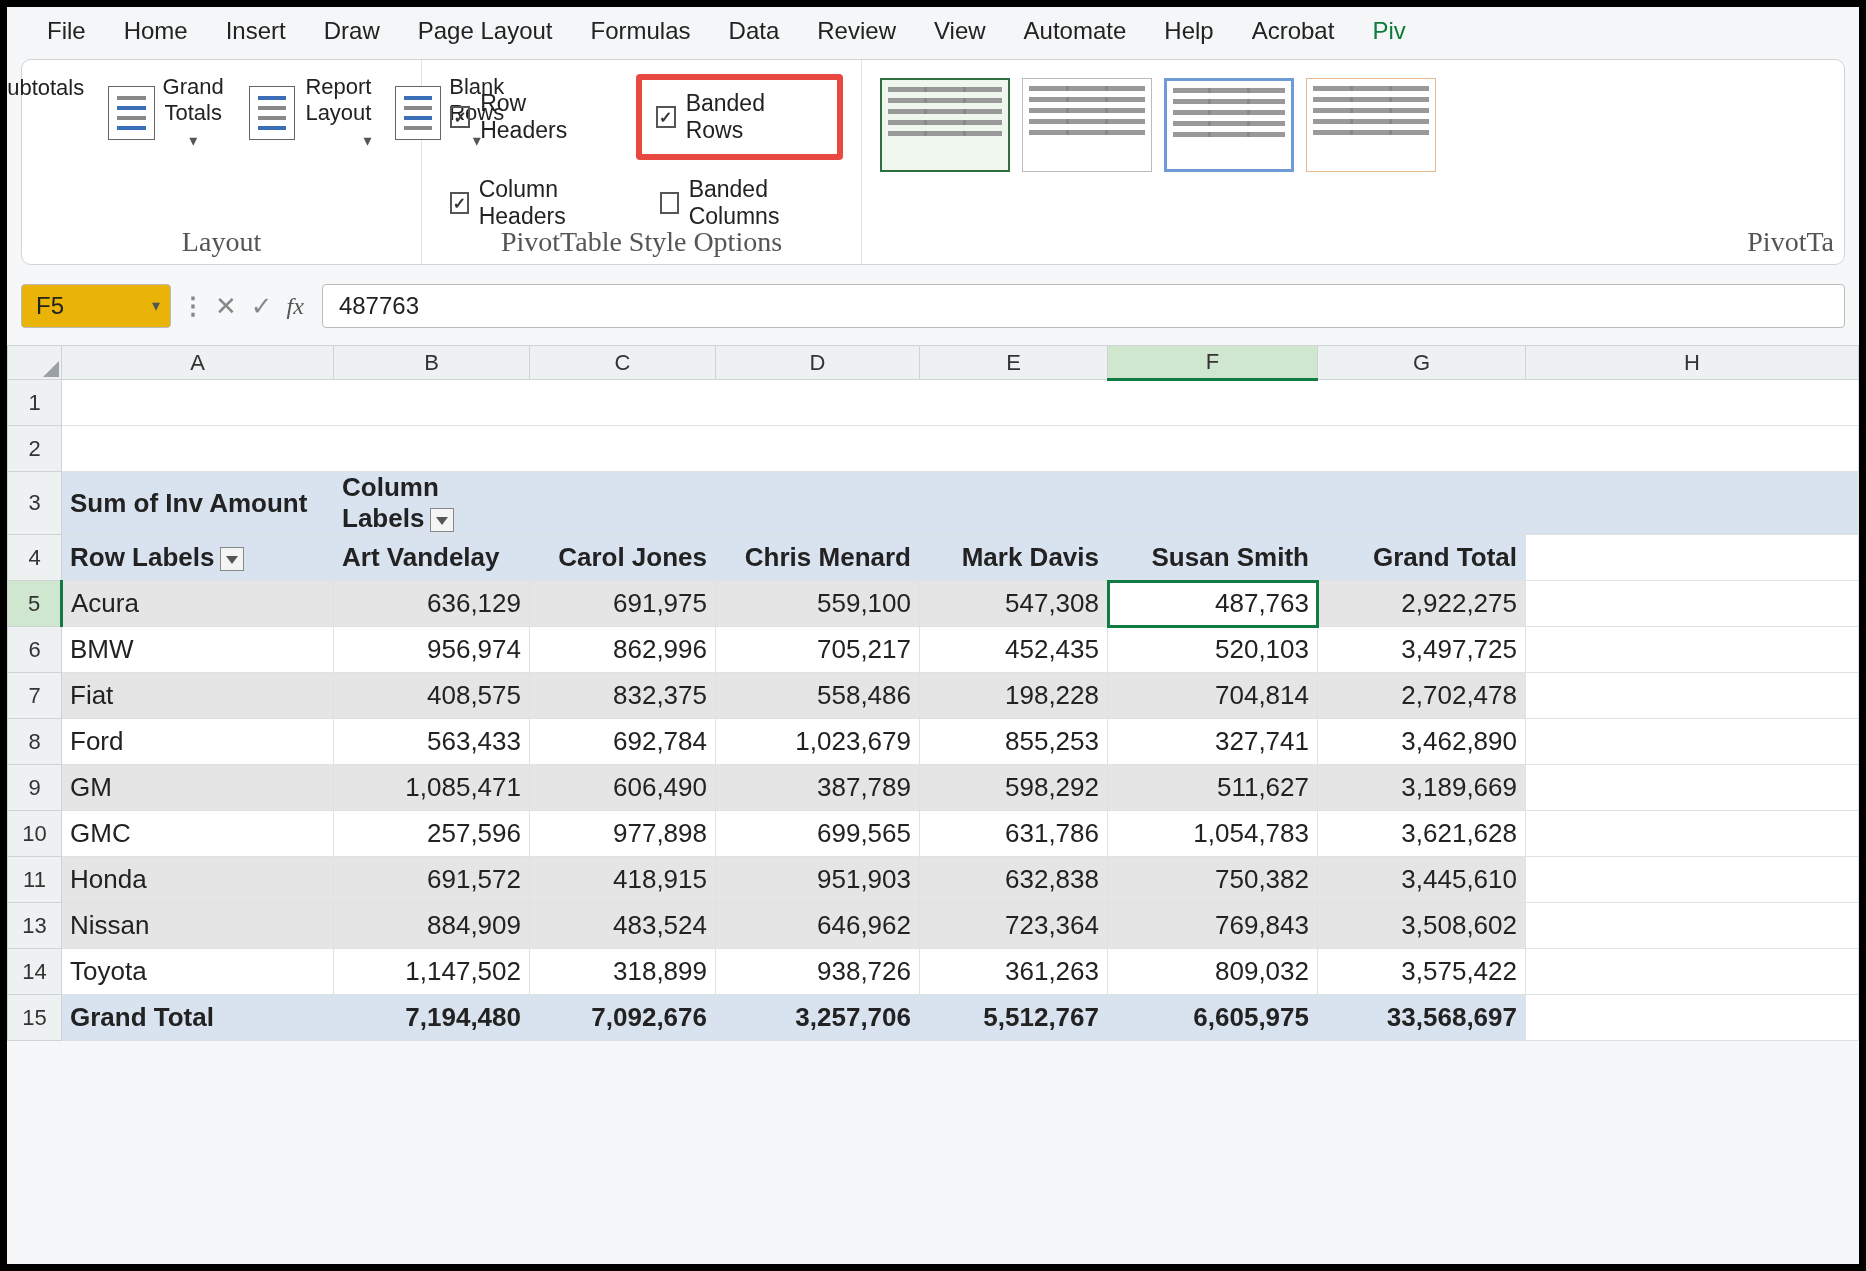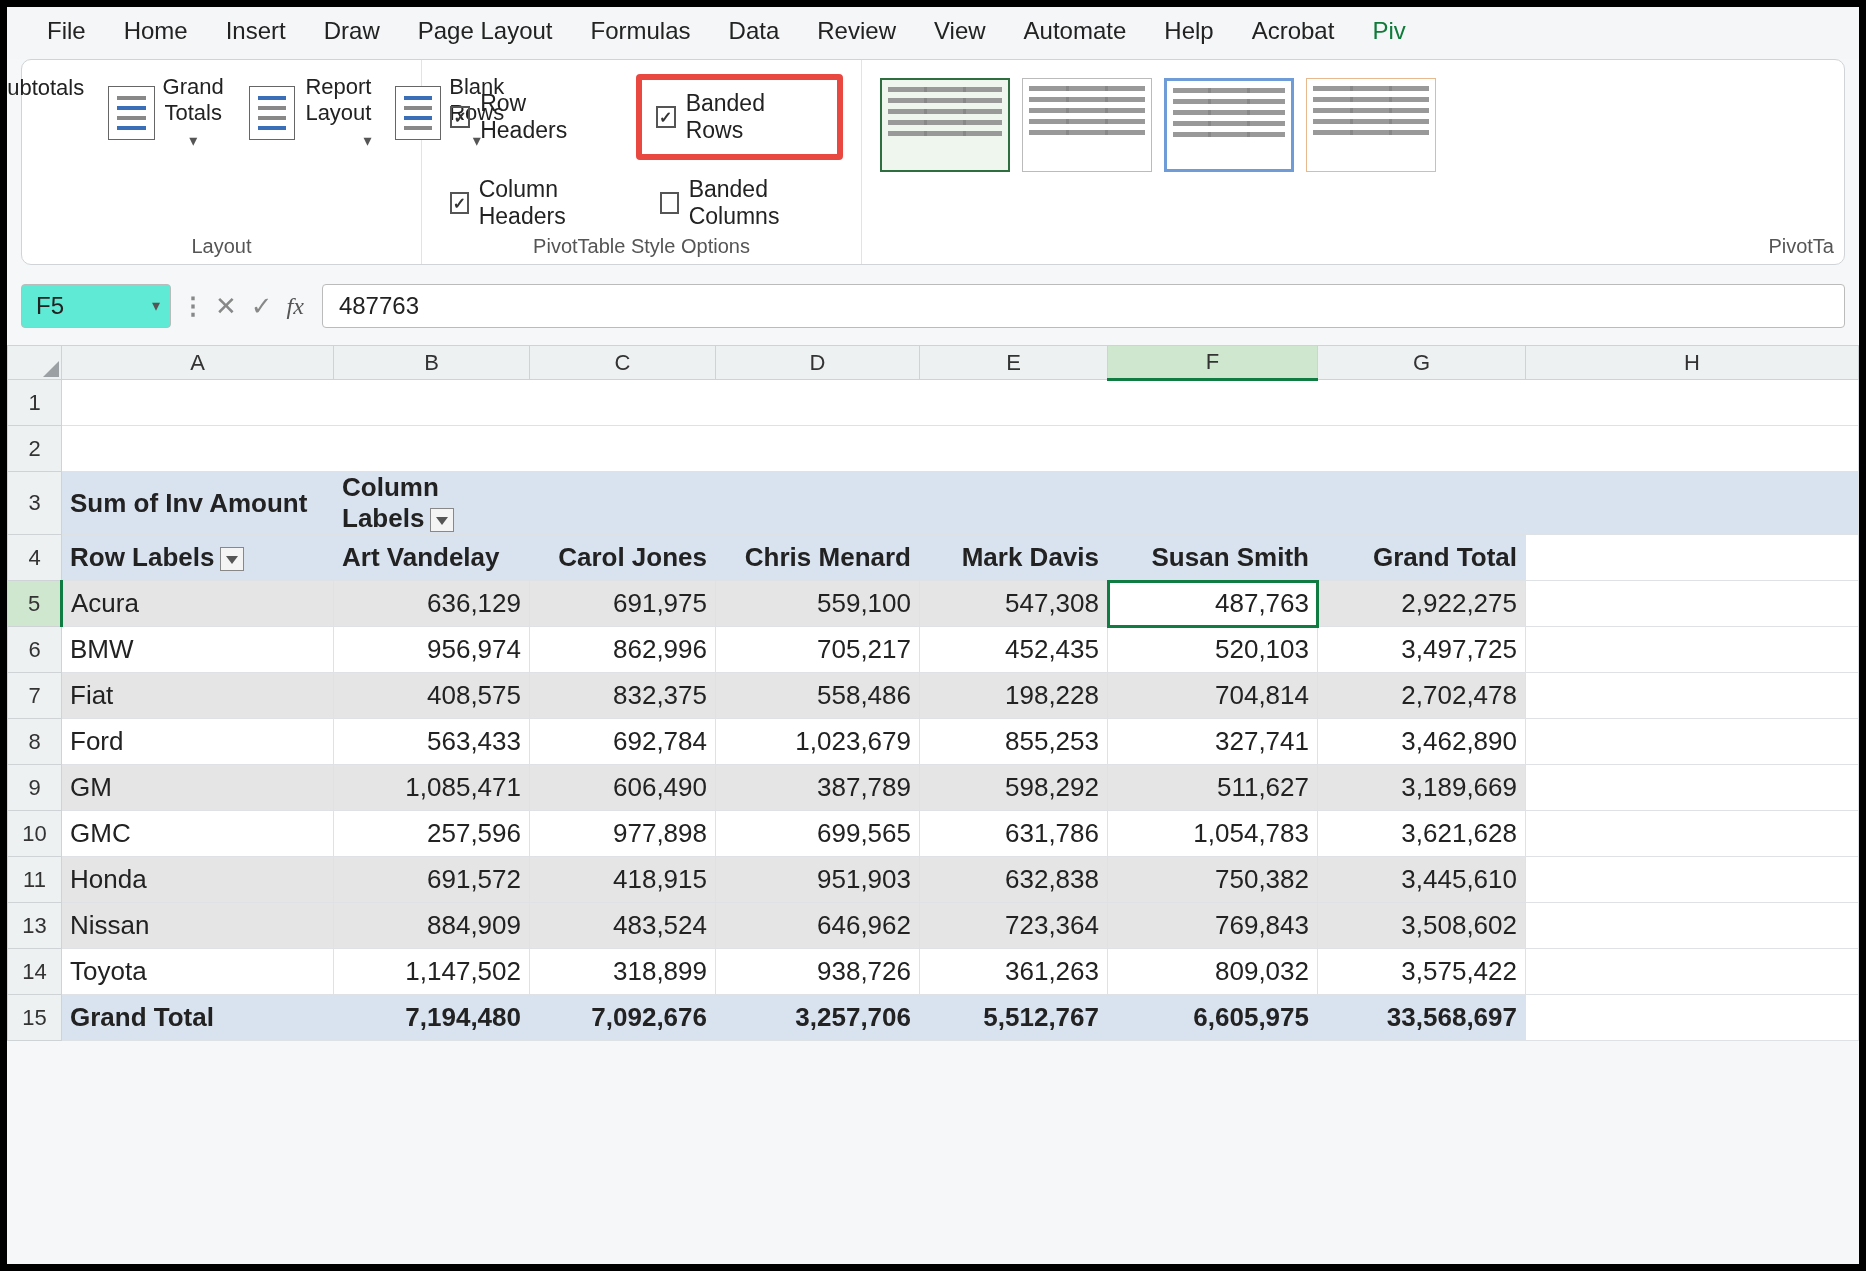--- a/index.html
+++ b/index.html
@@ -14,36 +14,36 @@
   
   .ribbon { background:#fff; border:1px solid #d0d4d7; border-radius:10px; margin:0 14px; height:206px; display:flex; position:relative;}
   .ribgroup { border-right:1px solid #e1e4e6; padding:8px 18px 4px 18px; display:flex; flex-direction:column; align-items:center; position:relative;}
   .ribgroup:last-child{border-right:none;}
   .ribrow { display:flex; gap:24px; align-items:flex-start; }
   .ribbtn { display:flex; flex-direction:row; align-items:center; font-size:22px; gap:6px; padding-top:6px;}
   .ribicon { width:50px; height:54px; border:1.5px solid #666; background:#fff; display:flex; flex-direction:column; justify-content:space-around; padding:6px 8px;}
   .ribicon span{display:block;height:4px;background:#3a6fb7;margin:1px 0;}
   .ribicon span.g{background:#888;}
   .caret { font-size:16px; color:#555; line-height:10px;}
-  .grouplabel { position:absolute; bottom:6px; left:0; right:0; text-align:center; font-size:20px; color:#555;}
+  .grouplabel { position:absolute; bottom:6px; left:0; right:0; text-align:center; font-size:28px; color:#555;font-family:Liberation Serif, serif;}
   
   .checkrow { display:flex; align-items:center; font-size:23px; gap:10px; padding:6px 10px;}
   .chk { width:22px; height:22px; border:2px solid #555; display:inline-flex; align-items:center; justify-content:center; font-size:16px; color:#333; font-weight:bold;}
   .redbox { border:6px solid #e8483f; border-radius:4px; padding:4px 14px 4px 4px; }
   
   .styles { display:flex; gap:12px; align-items:flex-start; padding-top:10px;}
   .stylethumb{ width:130px; height:94px; border:1px solid #bbb; display:flex; flex-direction:column; padding:6px 4px; gap:4px;}
   .stylethumb.sel{ border:2px solid #2f6f3f; background:#eef6ee;}
   .stylethumb .ln{height:5px; background:#888; margin:1px 2px; display:flex; gap:3px;}
   .stylethumb .ln b{flex:1;height:5px;background:#999;}
   .stylethumb.blue{border:3px solid #6f9bd6;}
   
   
   .fbar { display:flex; align-items:center; margin:16px 14px 0 14px; gap:10px; font-size:24px; height:50px;}
-  .namebox { width:150px; height:44px; border:1px solid #bbb; border-radius:4px; background:#5eead4; display:flex; align-items:center; justify-content:space-between; padding:0 10px 0 14px;}
+  .namebox { width:150px; height:44px; border:1px solid #bbb; border-radius:4px; background:#eab308; display:flex; align-items:center; justify-content:space-between; padding:0 10px 0 14px;}
   .fxarea { display:flex; align-items:center; gap:14px; color:#888; font-size:24px;}
   .fx { font-style:italic; font-family:"Cambria Math", serif; color:#555;}
   .formula { border:1px solid #bbb; border-radius:4px; background:#fff; height:44px; flex:1; display:flex; align-items:center; padding:0 16px; margin-left:8px;}
   .vdots{font-weight:bold;color:#888;}
   
   
   .grid { margin-top:14px; background:#fff;}
   table { border-collapse:collapse; width:100%; table-layout:fixed;}
   col.rh{width:54px;} col.cA{width:272px;} col.cB{width:196px;} col.cC{width:186px;} col.cD{width:204px;} col.cE{width:188px;} col.cF{width:210px;} col.cG{width:208px;} col.cH{width:auto;}
   th.colhdr,{ }

